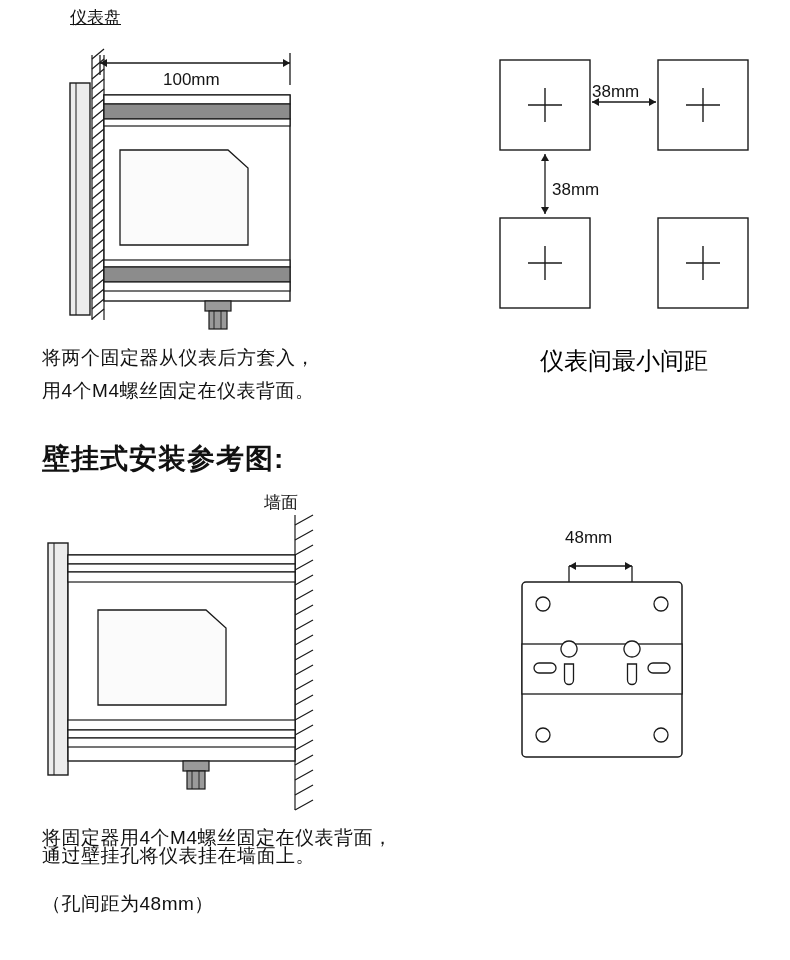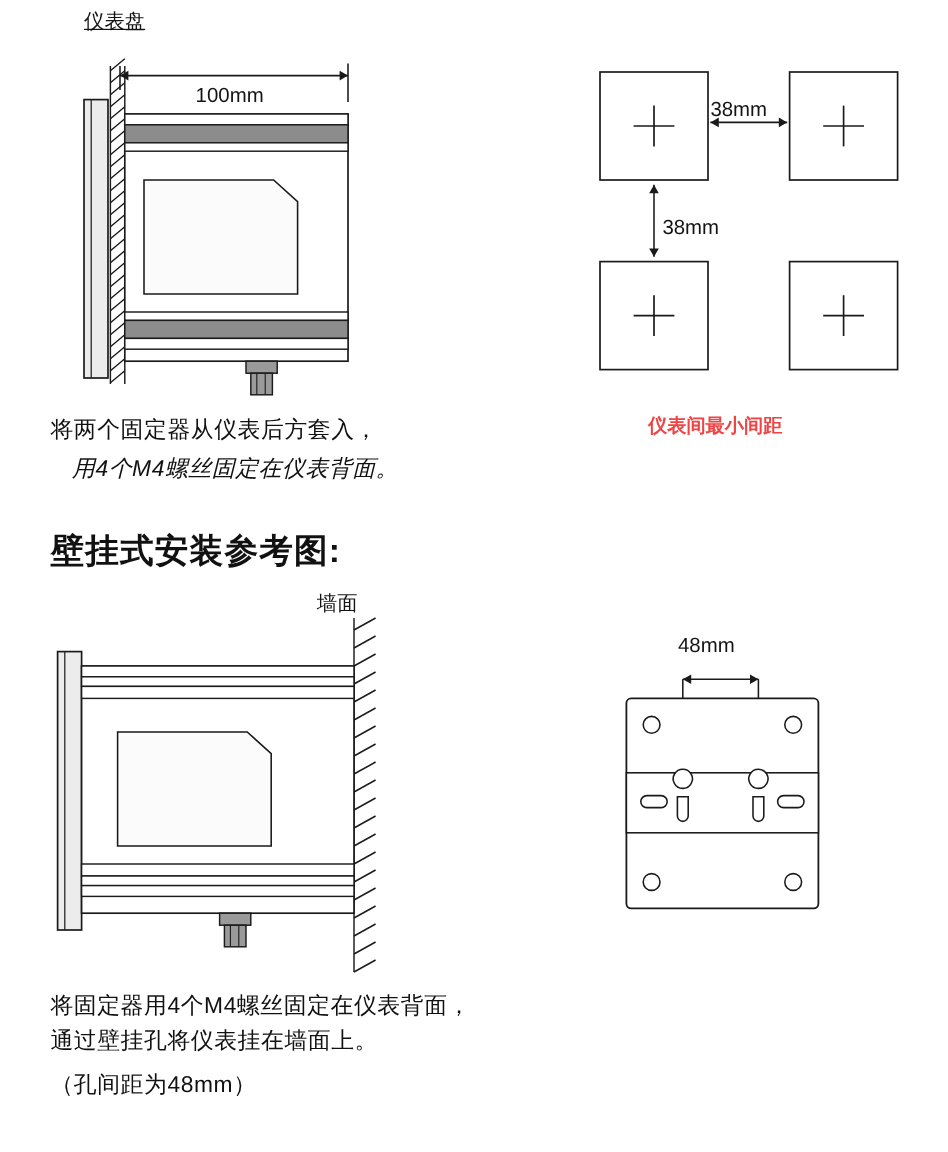--- a/index.html
+++ b/index.html
@@ -4,21 +4,21 @@
 <style>
   html,body{margin:0;padding:0;background:#ffffff;}
   body{
     width:790px;height:960px;position:relative;overflow:hidden;
     font-family:"Liberation Sans","DejaVu Sans",sans-serif;
     color:#111;
   }
   .abs{position:absolute;}
   .lbl{font-size:17px;color:#141414;white-space:nowrap;}
   .cap{font-size:19px;color:#111;white-space:nowrap;letter-spacing:.5px;}
-  .cap-b{font-size:16px;font-weight:bold;color:#ef4444;white-space:nowrap;}
+  .cap-b{font-size:24px;font-weight:normal;color:#000000;white-space:nowrap;}
   .heading{font-size:28px;font-weight:bold;color:#111;white-space:nowrap;letter-spacing:1px;}
   svg{display:block;overflow:visible;}
 </style>
 </head>
 <body>
 
 <div class="abs" style="left:0;top:0;width:400px;height:420px;">
 
   <div class="abs lbl" style="left:70px;top:6px;text-decoration:underline;">仪表盘</div>
 
@@ -88,21 +88,21 @@
 
     <g>
       <rect x="205" y="256" width="26" height="10" fill="#9a9a9a" stroke="#1a1a1a" stroke-width="1.2"></rect>
       <rect x="209" y="266" width="18" height="18" fill="#9a9a9a" stroke="#1a1a1a" stroke-width="1.2"></rect>
       <line x1="214" y1="266" x2="214" y2="284" stroke="#1a1a1a" stroke-width=".9"></line>
       <line x1="221" y1="266" x2="221" y2="284" stroke="#1a1a1a" stroke-width=".9"></line>
     </g>
   </svg>
 
   <div class="abs cap" style="left:42px;top:345px;">将两个固定器从仪表后方套入，</div>
-  <div class="abs cap" style="left:60px;top:378px;font-style:italic;">用4个M4螺丝固定在仪表背面。</div>
+  <div class="abs cap" style="left:42px;top:378px;">用4个M4螺丝固定在仪表背面。</div>
 </div>
 
 <div class="abs" style="left:460px;top:40px;width:330px;height:350px;">
   <svg width="330" height="300" viewBox="0 0 330 300">
 
     <g fill="#ffffff" stroke="#1a1a1a" stroke-width="1.4">
       <rect x="40" y="20" width="90" height="90"></rect>
       <rect x="198" y="20" width="90" height="90"></rect>
       <rect x="40" y="178" width="90" height="90"></rect>
       <rect x="198" y="178" width="90" height="90"></rect>
@@ -189,21 +189,21 @@
 
     <g>
       <rect x="183" y="246" width="26" height="10" fill="#9a9a9a" stroke="#1a1a1a" stroke-width="1.2"></rect>
       <rect x="187" y="256" width="18" height="18" fill="#9a9a9a" stroke="#1a1a1a" stroke-width="1.2"></rect>
       <line x1="192" y1="256" x2="192" y2="274" stroke="#1a1a1a" stroke-width=".9"></line>
       <line x1="199" y1="256" x2="199" y2="274" stroke="#1a1a1a" stroke-width=".9"></line>
     </g>
   </svg>
 
   <div class="abs cap" style="left:42px;top:340px;">将固定器用4个M4螺丝固定在仪表背面，</div>
-  <div class="abs cap" style="left:42px;top:369px;">通过壁挂孔将仪表挂在墙面上。</div>
+  <div class="abs cap" style="left:42px;top:358px;">通过壁挂孔将仪表挂在墙面上。</div>
   <div class="abs cap" style="left:42px;top:406px;">（孔间距为48mm）</div>
 </div>
 
 <div class="abs" style="left:480px;top:520px;width:300px;height:300px;">
   <div class="abs lbl" style="left:85px;top:8px;">48mm</div>
 
   <svg class="abs" width="300" height="230" viewBox="0 0 300 230" style="left:0;top:32px;">
 
     <g stroke="#1a1a1a" stroke-width="1.3" fill="none">
       <line x1="89" y1="14" x2="152" y2="14"></line>

